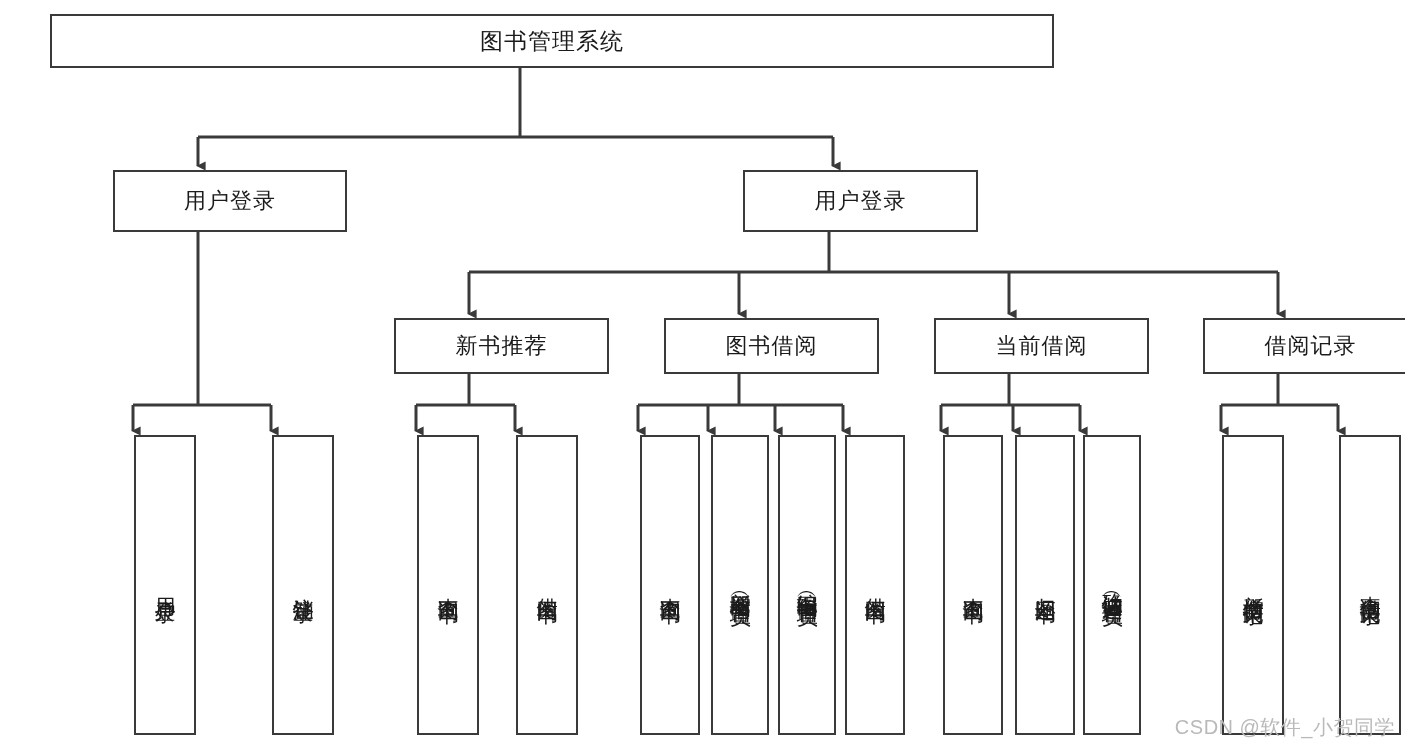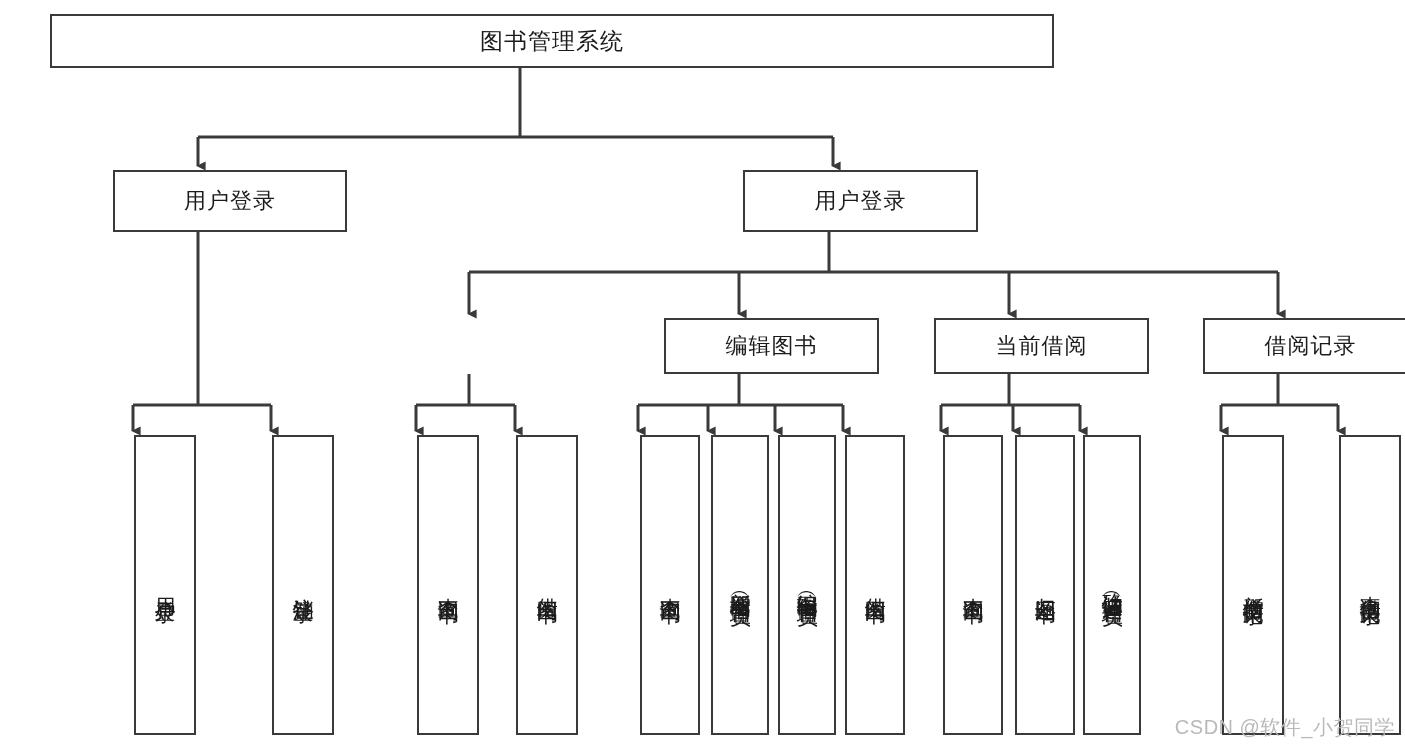--- a/index.html
+++ b/index.html
@@ -130,22 +130,25 @@
     <span class="label">图书管理系统</span>
   </div>
 
   <div class="node horiz" style="left:81px; top:170px; width:234px; height:62px;">
     <span class="label">用户登录</span>
   </div>
   <div class="node horiz" style="left:711px; top:170px; width:235px; height:62px;">
     <span class="label">用户登录</span>
   </div>
 
+  <div class="node horiz" style="left:362px; top:318px; width:215px; height:56px;">
+    <span class="label">新书推荐</span>
+  </div>
   <div class="node horiz" style="left:632px; top:318px; width:215px; height:56px;">
-    <span class="label">编辑图书</span>
+    <span class="label">图书借阅</span>
   </div>
   <div class="node horiz" style="left:1171px; top:318px; width:215px; height:56px;">
     <span class="label">借阅记录</span>
   </div>
   <div class="node horiz" style="left:902px; top:318px; width:215px; height:56px;">
     <span class="label">当前借阅</span>
   </div>
 
   <div class="node vert" style="left:102px; top:435px; width:62px; height:300px;">
     <span class="label">用户登录</span>

